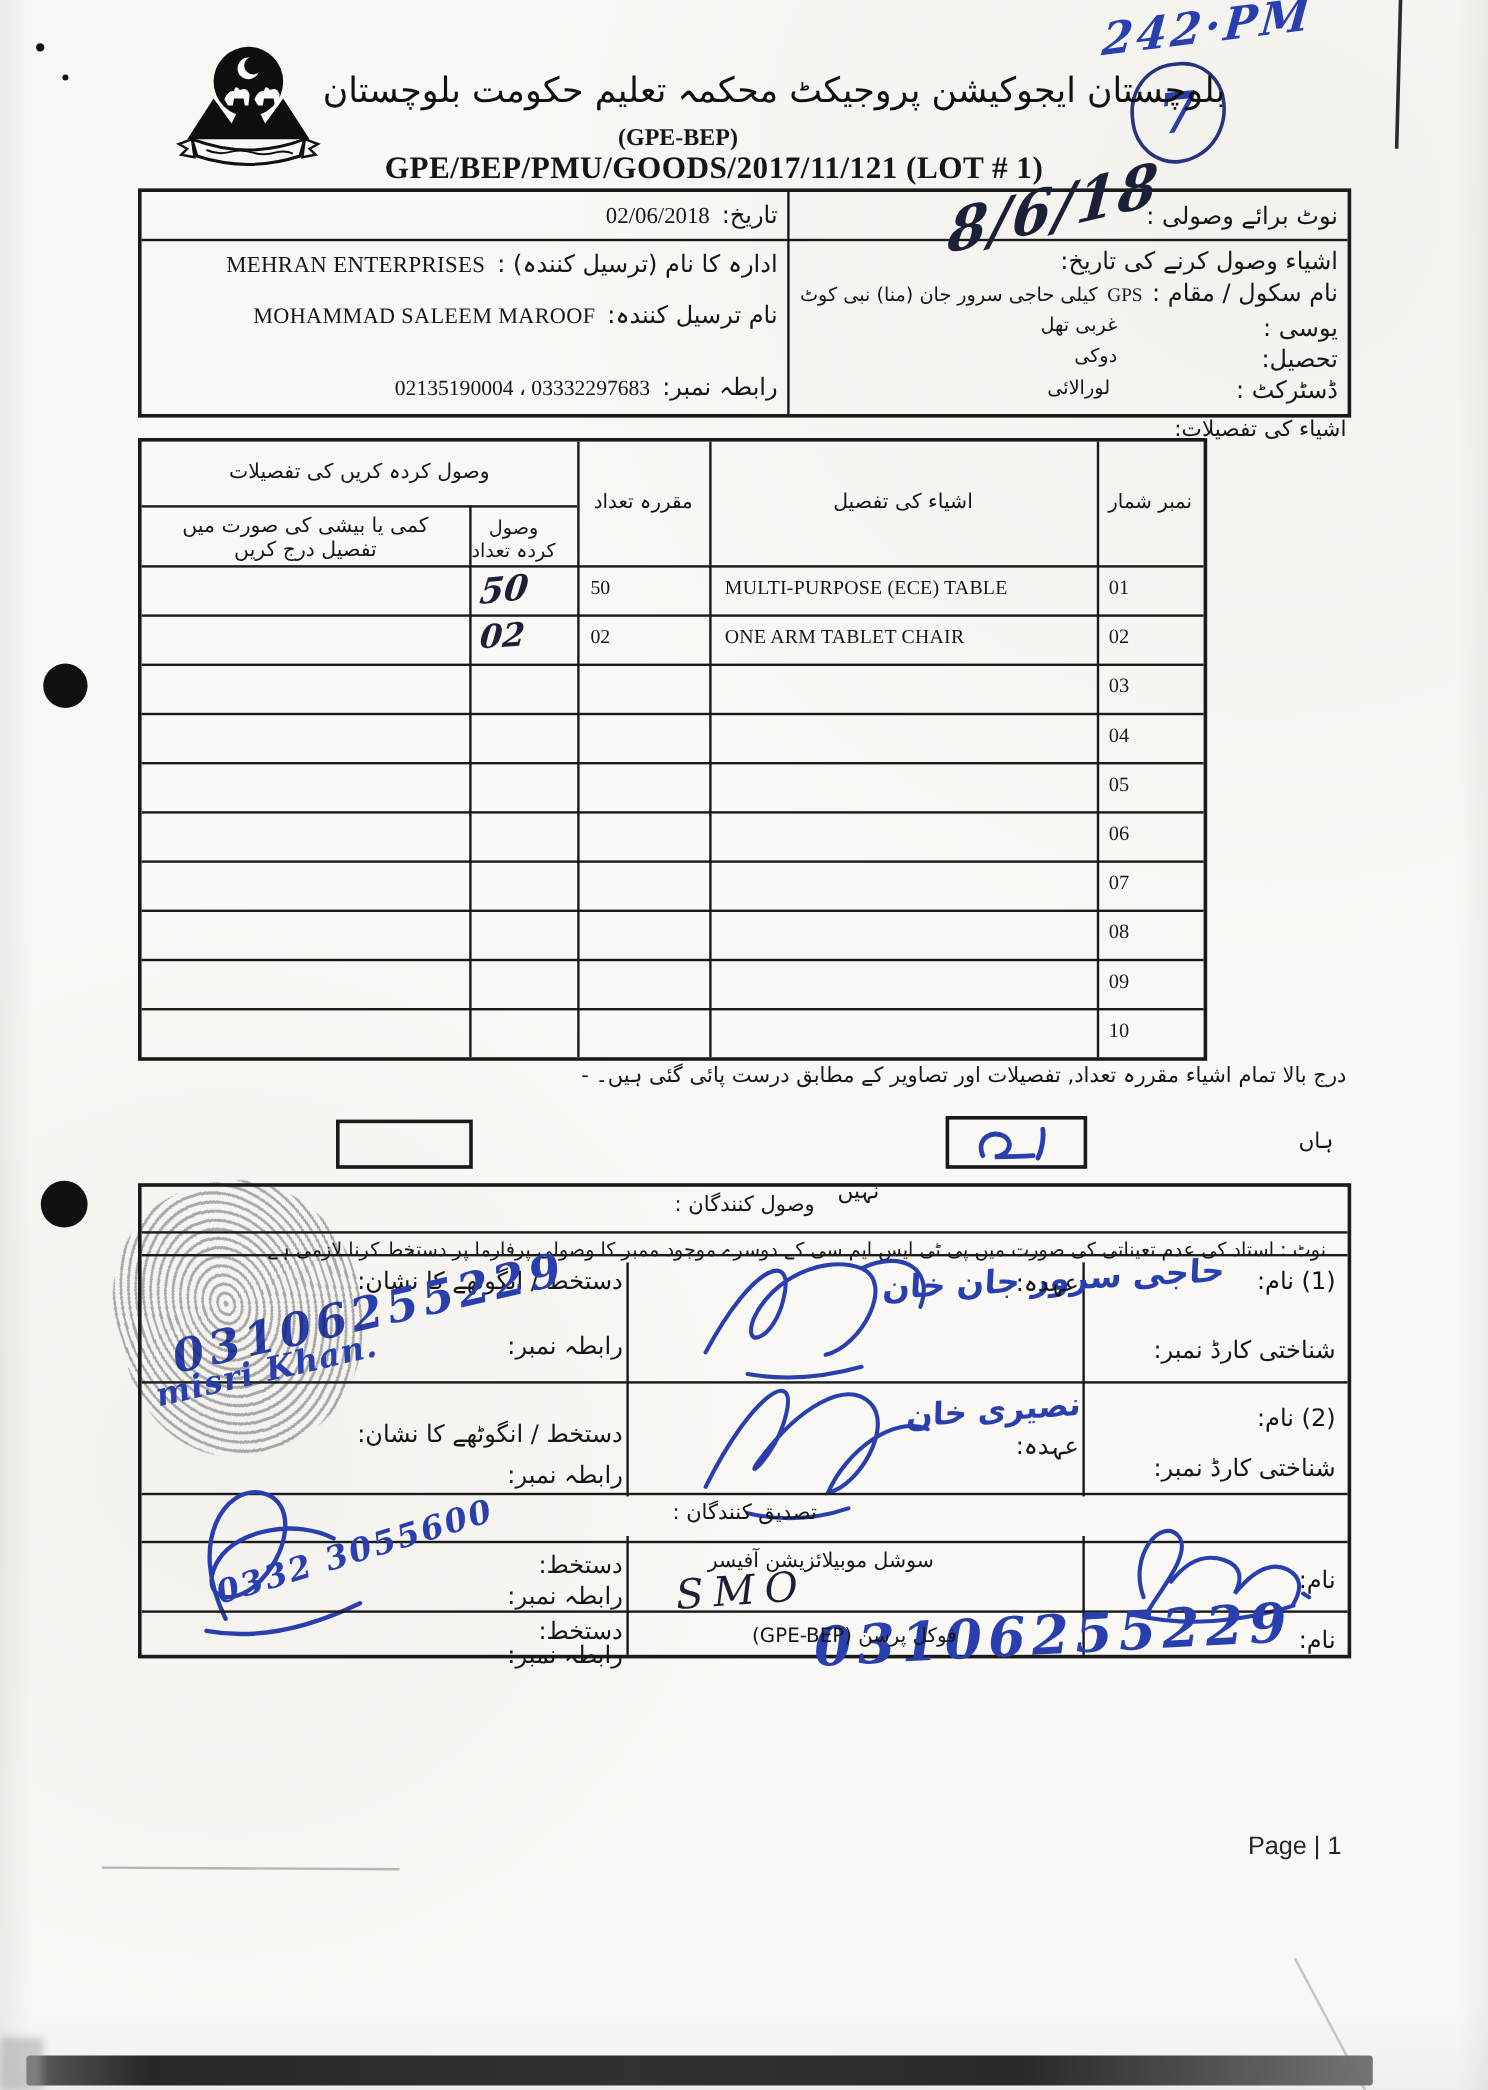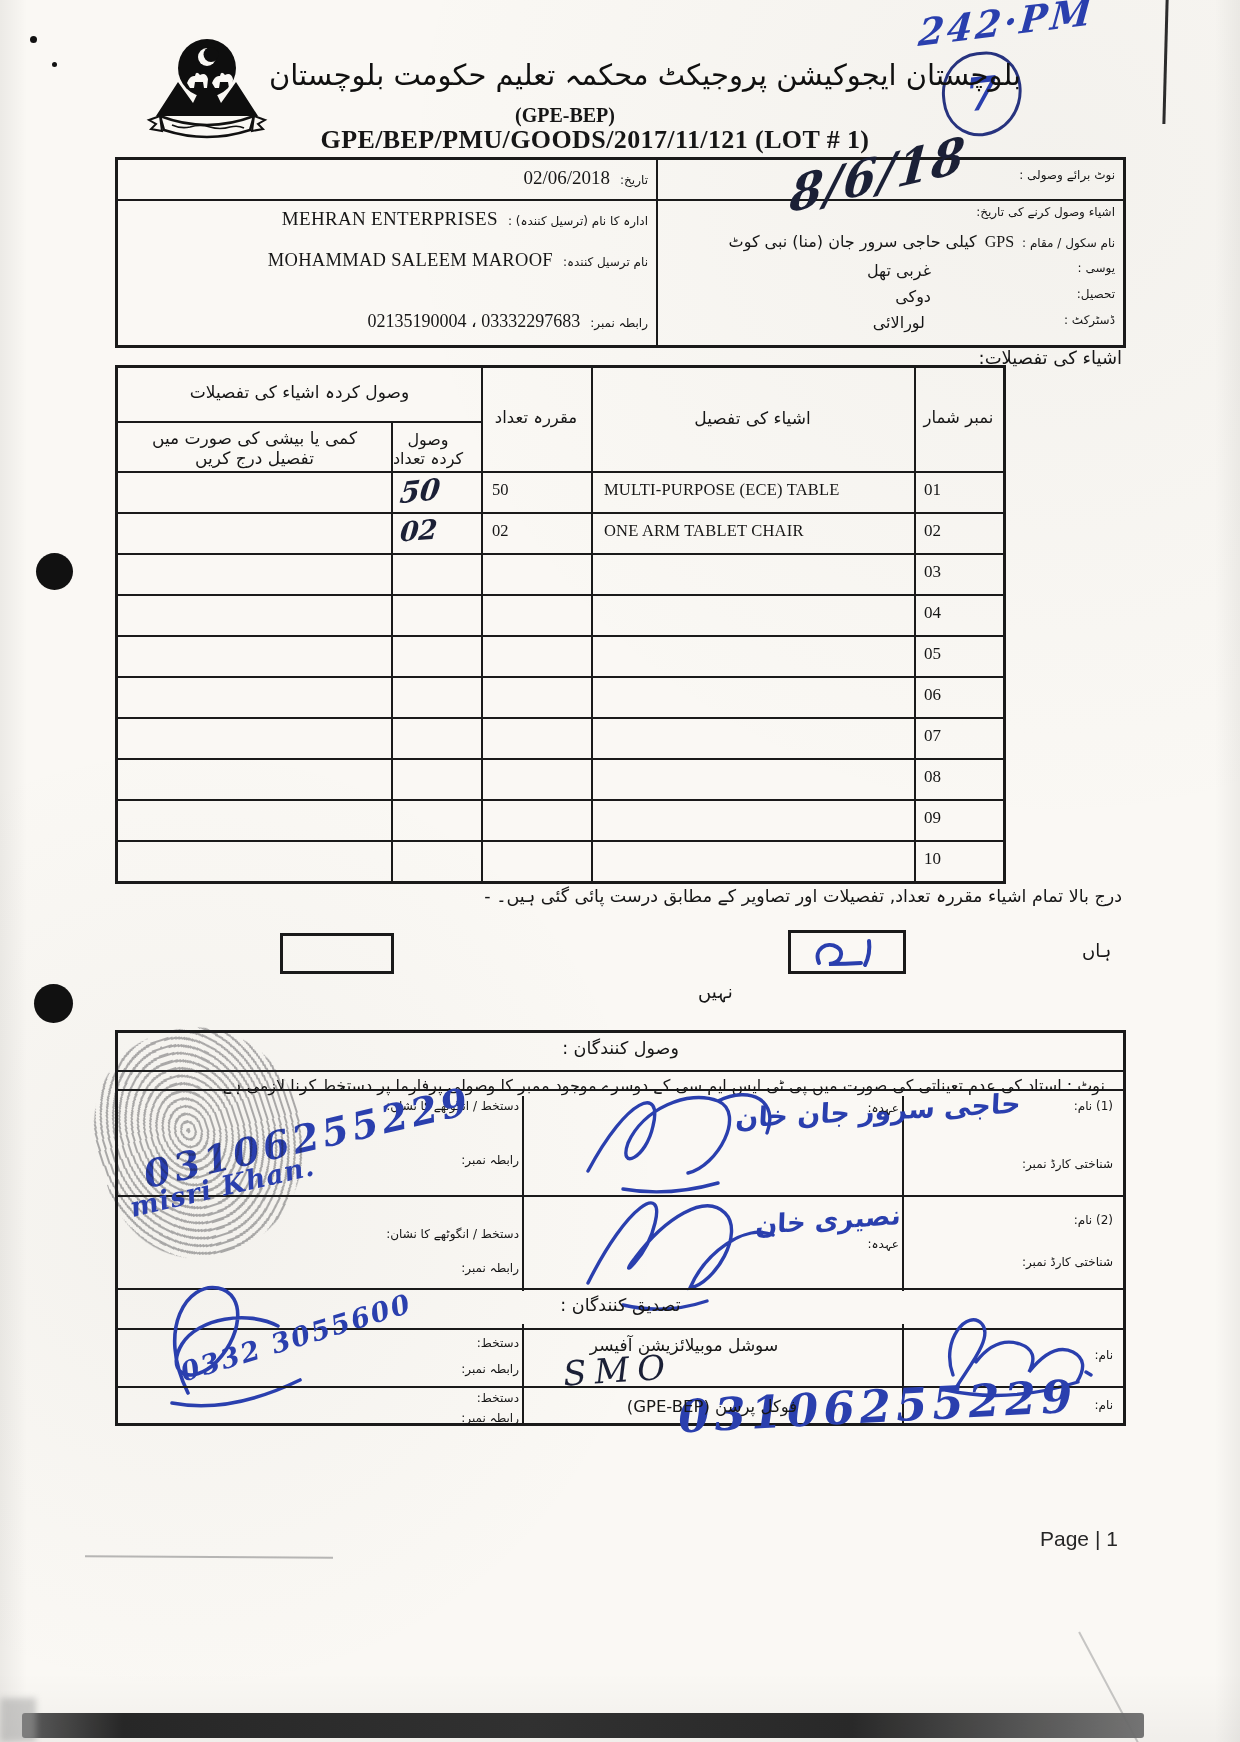--- a/index.html
+++ b/index.html
@@ -28,21 +28,21 @@
   .hline{position:absolute;height:2px;background:#1a1a1a;}
   
   .tbody{position:absolute;left:0;top:103px;right:0;bottom:0;display:flex;flex-direction:column;}
   .trow{flex:1;position:relative;border-top:2px solid #1a1a1a;}
   .cell-serial{position:absolute;left:806px;top:7px;font-family:"Liberation Serif",serif;font-size:17px;}
   .cell-detail{position:absolute;left:486px;top:7px;font-family:"Liberation Serif",serif;font-size:16.5px;letter-spacing:.2px;}
   .cell-qty{position:absolute;left:374px;top:7px;font-family:"Liberation Serif",serif;font-size:16.5px;}
   .cell-recv{position:absolute;left:282px;top:1px;font-size:29px;font-weight:bold;}
   
   .lrow{position:relative;border-top:2px solid #1a1a1a;}
-  .lbl{font-size:12px;}
+  .lbl{font-size:20px;}
   .thumbprint{
     position:absolute;border-radius:48% 52% 55% 45%;
     background:repeating-radial-gradient(ellipse 62% 72% at 46% 44%, rgba(30,30,36,.5) 0 2px, rgba(0,0,0,0) 2px 6px);
     transform:rotate(-18deg);opacity:.7;filter:blur(.4px);
   }
   svg.sig{overflow:visible;}
   .speck{position:absolute;background:#111;border-radius:50%;}
 </style>
 </head>
 <body>
@@ -115,21 +115,21 @@
 
   <div class="abs urdu" style="right:118px;top:347px;font-size:18px;">اشیاء کی تفصیلات:</div>
 
   <div class="abs boxed" style="left:115px;top:365px;width:885px;height:513px;">
     <div class="vline" style="left:273px;top:53px;bottom:0;"></div>
     <div class="vline" style="left:363px;top:0;bottom:0;"></div>
     <div class="vline" style="left:473px;top:0;bottom:0;"></div>
     <div class="vline" style="left:796px;top:0;bottom:0;"></div>
     <div class="hline" style="top:53px;left:0;width:363px;"></div>
 
-    <div class="abs urdu center" style="left:0;top:14px;width:363px;font-size:17px;">وصول کردہ اشیاء کی تفصیلات</div>
+    <div class="abs urdu center" style="left:0;top:14px;width:363px;font-size:17px;">وصول کردہ کریں کی تفصیلات</div>
     <div class="abs urdu center" style="left:10px;top:60px;width:253px;font-size:17px;">کمی یا بیشی کی صورت میں تفصیل درج کریں</div>
     <div class="abs urdu center" style="left:273px;top:62px;width:74px;font-size:16px;">وصول کردہ تعداد</div>
     <div class="abs urdu center" style="left:363px;top:40px;width:110px;font-size:16.5px;">مقررہ تعداد</div>
     <div class="abs urdu center" style="left:473px;top:40px;width:323px;font-size:17px;">اشیاء کی تفصیل</div>
     <div class="abs urdu center" style="left:796px;top:40px;width:89px;font-size:16.5px;">نمبر شمار</div>
 
     <div class="tbody">
       <div class="trow">
         <span class="cell-serial">01</span>
         <span class="cell-detail">MULTI-PURPOSE (ECE) TABLE</span>
@@ -173,21 +173,21 @@
 
   <div class="abs urdu" style="left:1082px;top:940px;font-size:18px;">ہاں</div>
   <div class="abs" style="left:788px;top:930px;width:112px;height:38px;border:3px solid #1a1a1a;">
     <svg class="sig" width="112" height="38" viewBox="0 0 112 38">
       <path d="M78,8 C79,16 77,26 74,32 M28,30 C22,16 36,8 46,14 C54,19 50,30 38,31 Q55,31 70,30" fill="none" stroke="#2a3fae" stroke-width="4" stroke-linecap="round"></path>
     </svg>
   </div>
   <div class="abs urdu" style="left:698px;top:981px;font-size:18px;">نہیں</div>
   <div class="abs" style="left:280px;top:933px;width:108px;height:35px;border:3px solid #1a1a1a;"></div>
 
-  <div class="abs boxed" style="left:115px;top:1030px;width:1005px;height:390px;">
+  <div class="abs boxed" style="left:115px;top:986px;width:1005px;height:390px;">
 
     <div class="vline" style="left:404px;top:63px;height:195px;"></div>
     <div class="vline" style="left:784px;top:63px;height:195px;"></div>
     <div class="vline" style="left:404px;top:291px;bottom:0;"></div>
     <div class="vline" style="left:784px;top:291px;bottom:0;"></div>
 
     <div class="lrow urdu center" style="height:32px;border-top:none;padding-top:5px;font-size:17.5px;">وصول کنندگان :</div>
 
     <div class="lrow urdu" style="height:19px;font-size:16px;padding:4px 18px 0 0;box-sizing:border-box;">نوٹ :  استاد کی عدم تعیناتی کی صورت میں پی ٹی ایس ایم سی کے دوسرے موجود ممبر کا وصولی پرفارما پر دستخط کرنا لازمی ہے۔</div>
 

